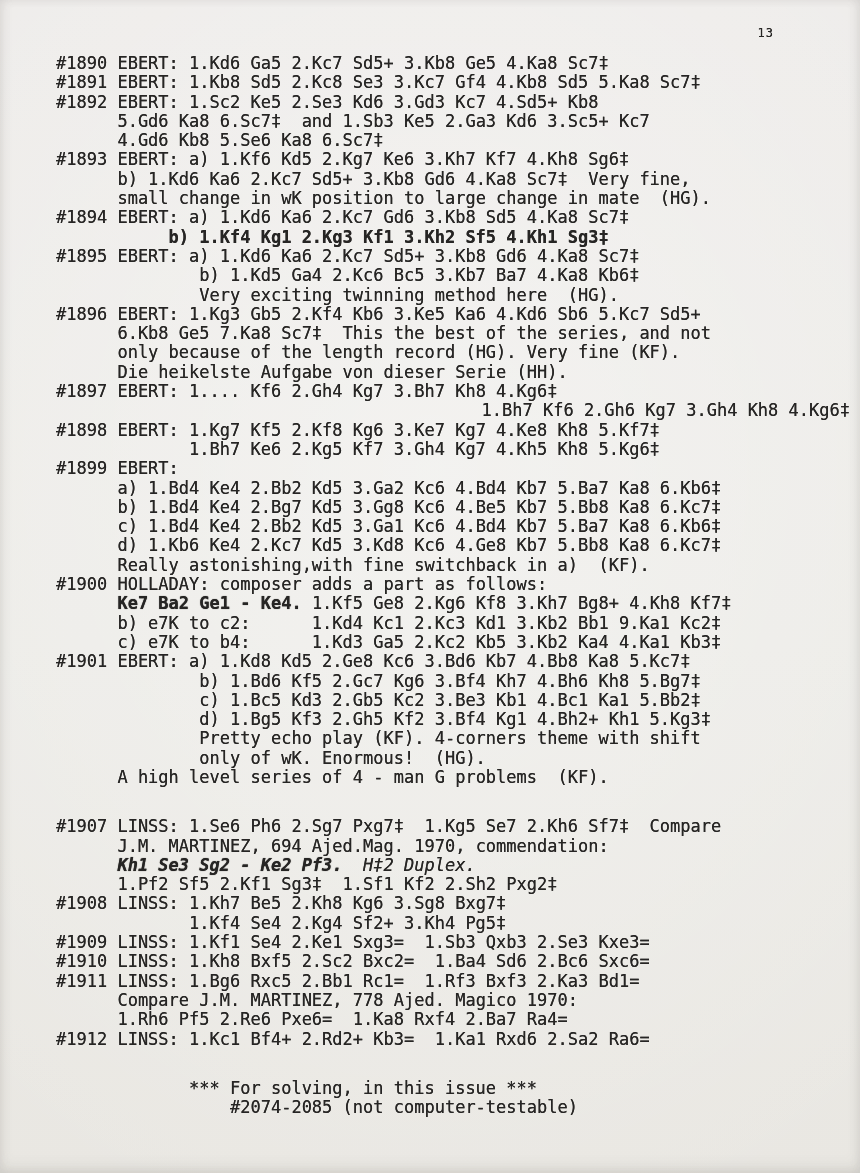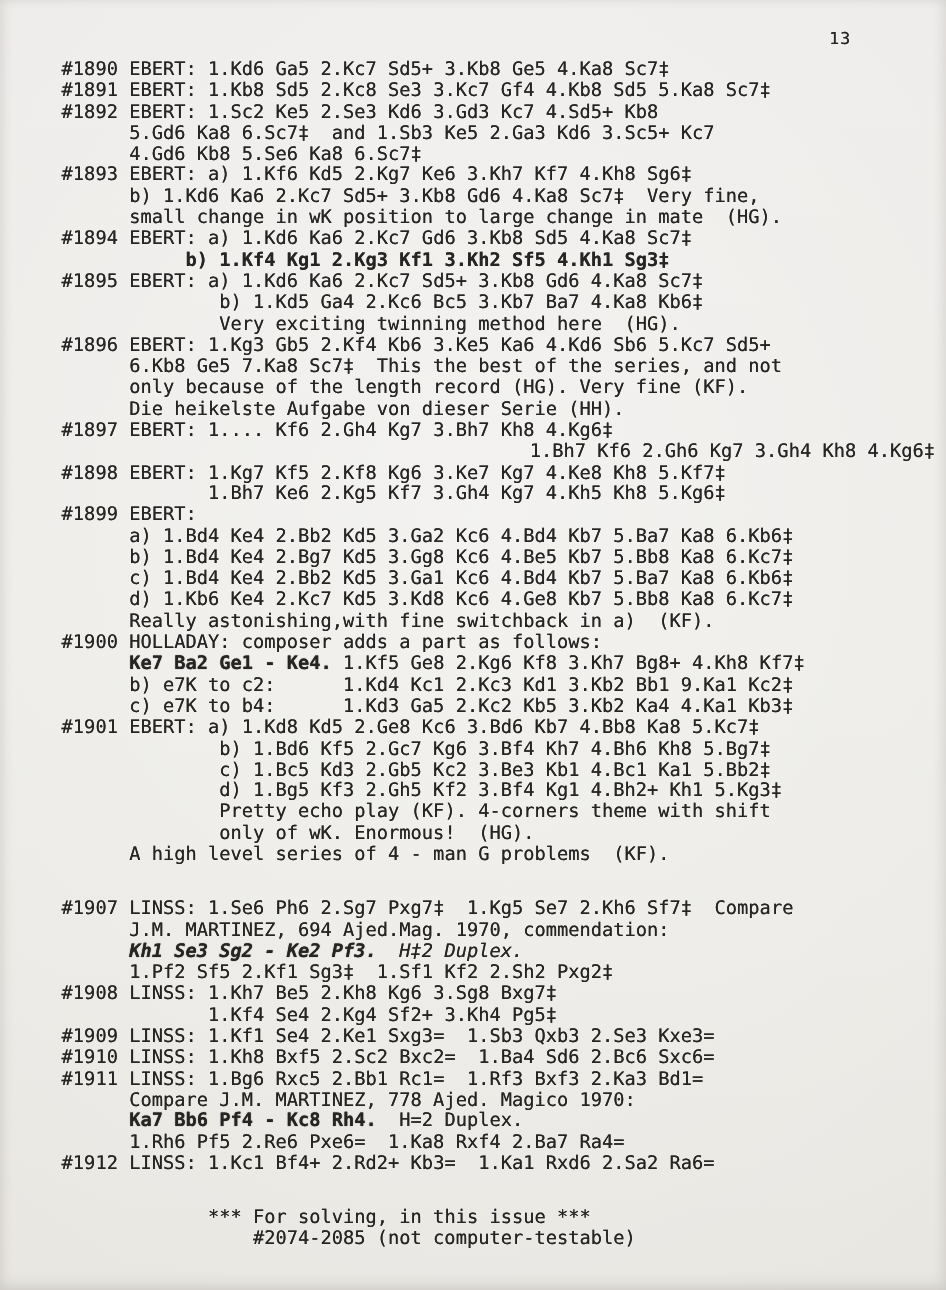--- a/index.html
+++ b/index.html
@@ -26,21 +26,21 @@
     pointer-events: none;
     box-shadow:
       inset 0 -6px 14px rgba(90,85,78,0.10),
       inset 3px 0 10px rgba(90,85,78,0.05),
       inset -3px 0 10px rgba(90,85,78,0.06);
   }
   .page-number {
     position: absolute;
     top: 26px;
     right: 86px;
-    font-size: 15px;
+    font-size: 12px;
     letter-spacing: 1px;
     text-shadow: 0 0 0.5px rgba(35,33,30,0.85);
   }
   .lines {
     position: absolute;
     top: 54px;
     left: 56px;
     right: 10px;
   }
   .line {
@@ -106,20 +106,19 @@
       <div class="line"><span class="seg">#1907 LINSS: 1.Se6 Ph6 2.Sg7 Pxg7‡  1.Kg5 Se7 2.Kh6 Sf7‡  Compare</span></div>
       <div class="line" style="padding-left: 6ch;"><span class="seg">J.M. MARTINEZ, 694 Ajed.Mag. 1970, commendation:</span></div>
       <div class="line" style="padding-left: 6ch; font-style: italic;"><span class="seg bold">Kh1 Se3 Sg2 - Ke2 Pf3.</span><span class="seg">  H‡2 Duplex.</span></div>
       <div class="line" style="padding-left: 6ch;"><span class="seg">1.Pf2 Sf5 2.Kf1 Sg3‡  1.Sf1 Kf2 2.Sh2 Pxg2‡</span></div>
       <div class="line"><span class="seg">#1908 LINSS: 1.Kh7 Be5 2.Kh8 Kg6 3.Sg8 Bxg7‡</span></div>
       <div class="line" style="padding-left: 13ch;"><span class="seg">1.Kf4 Se4 2.Kg4 Sf2+ 3.Kh4 Pg5‡</span></div>
       <div class="line"><span class="seg">#1909 LINSS: 1.Kf1 Se4 2.Ke1 Sxg3=  1.Sb3 Qxb3 2.Se3 Kxe3=</span></div>
       <div class="line"><span class="seg">#1910 LINSS: 1.Kh8 Bxf5 2.Sc2 Bxc2=  1.Ba4 Sd6 2.Bc6 Sxc6=</span></div>
       <div class="line"><span class="seg">#1911 LINSS: 1.Bg6 Rxc5 2.Bb1 Rc1=  1.Rf3 Bxf3 2.Ka3 Bd1=</span></div>
       <div class="line" style="padding-left: 6ch;"><span class="seg">Compare J.M. MARTINEZ, 778 Ajed. Magico 1970:</span></div>
-      <div class="line" style="padding-left: 6ch;"><span class="seg bold">Ka7 Bb6 Pf4 - Kc8 Rh4.</span><span class="seg">  H=2 Duplex.</span></div>
       <div class="line" style="padding-left: 6ch;"><span class="seg">1.Rh6 Pf5 2.Re6 Pxe6=  1.Ka8 Rxf4 2.Ba7 Ra4=</span></div>
       <div class="line"><span class="seg">#1912 LINSS: 1.Kc1 Bf4+ 2.Rd2+ Kb3=  1.Ka1 Rxd6 2.Sa2 Ra6=</span></div>
       <div class="line gap">&nbsp;</div>
       <div class="line" style="padding-left: 13ch;"><span class="seg">*** For solving, in this issue ***</span></div>
       <div class="line" style="padding-left: 17ch;"><span class="seg">#2074-2085 (not computer-testable)</span></div>
     </div>
 </div>
 
 </body></html>

